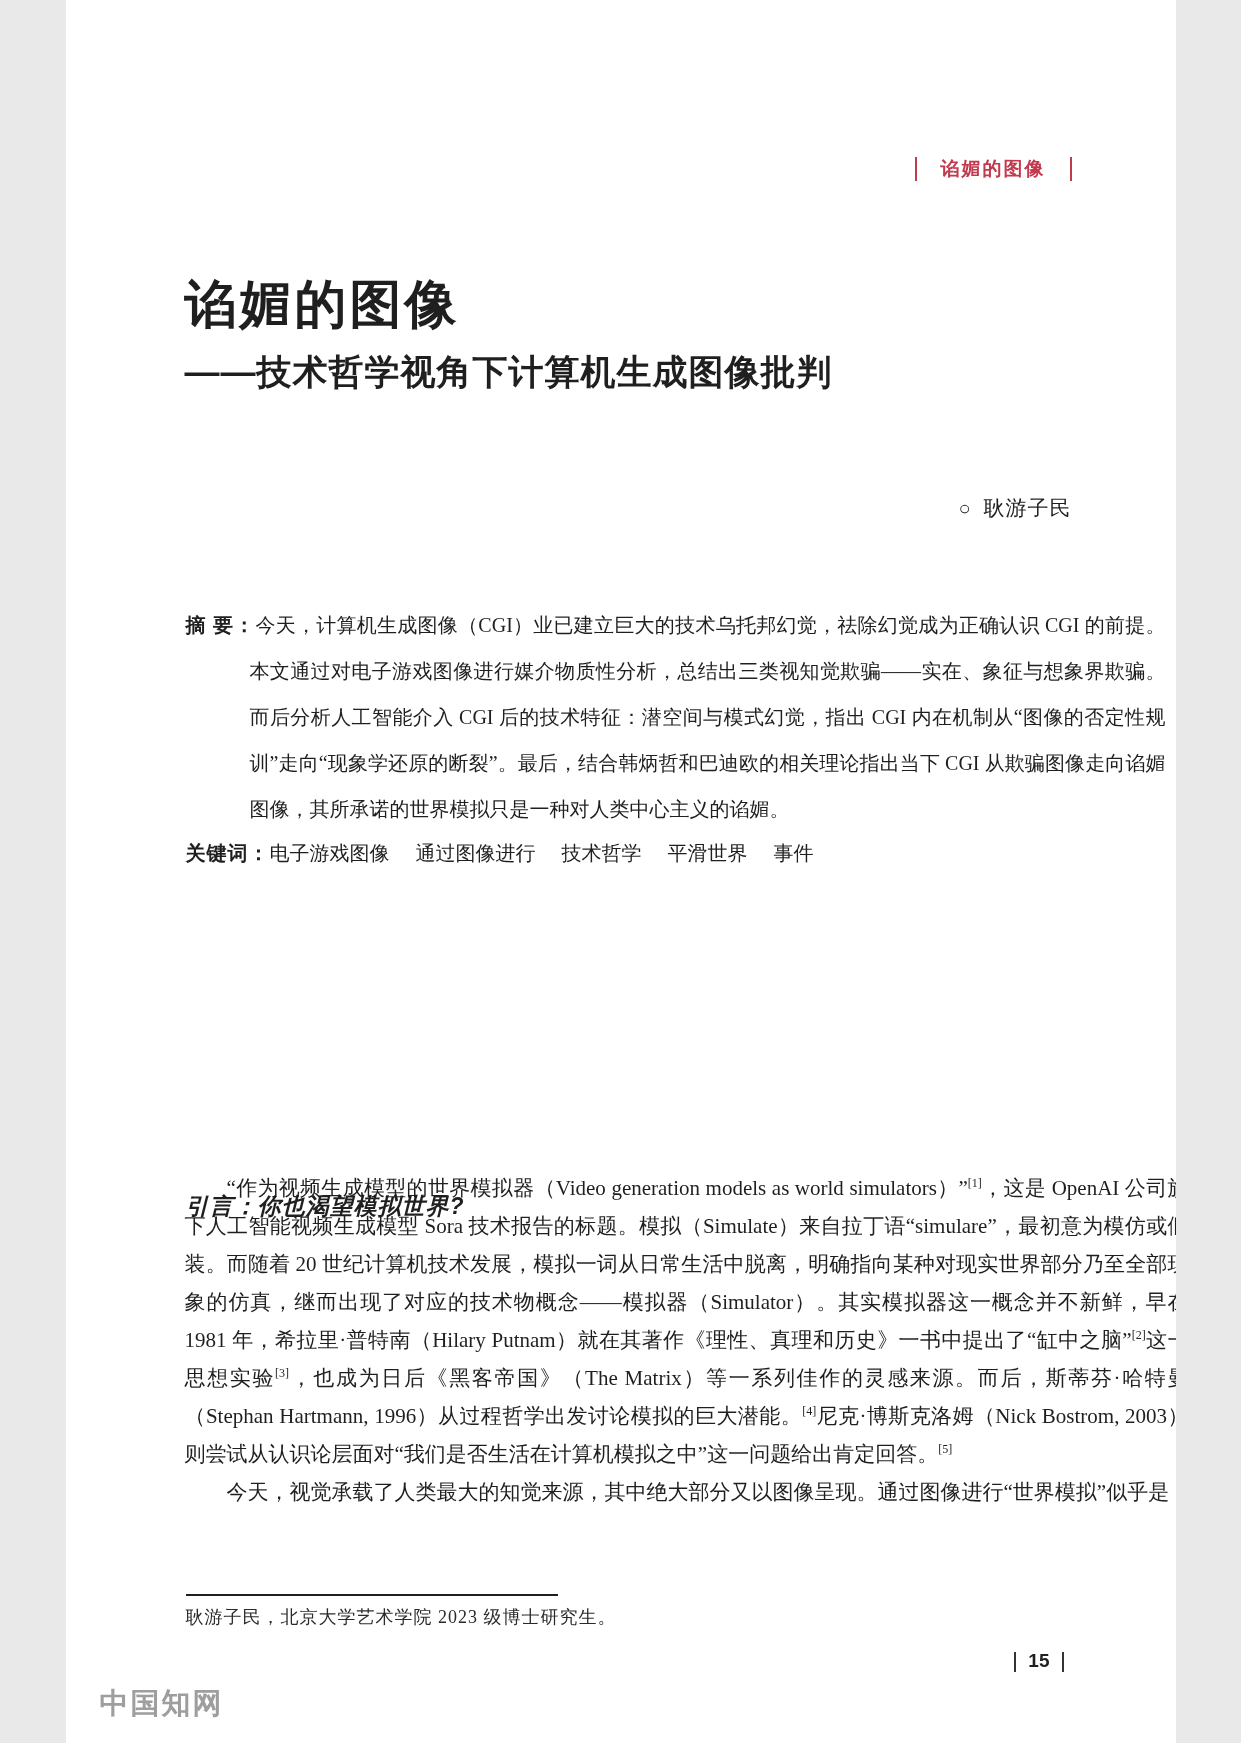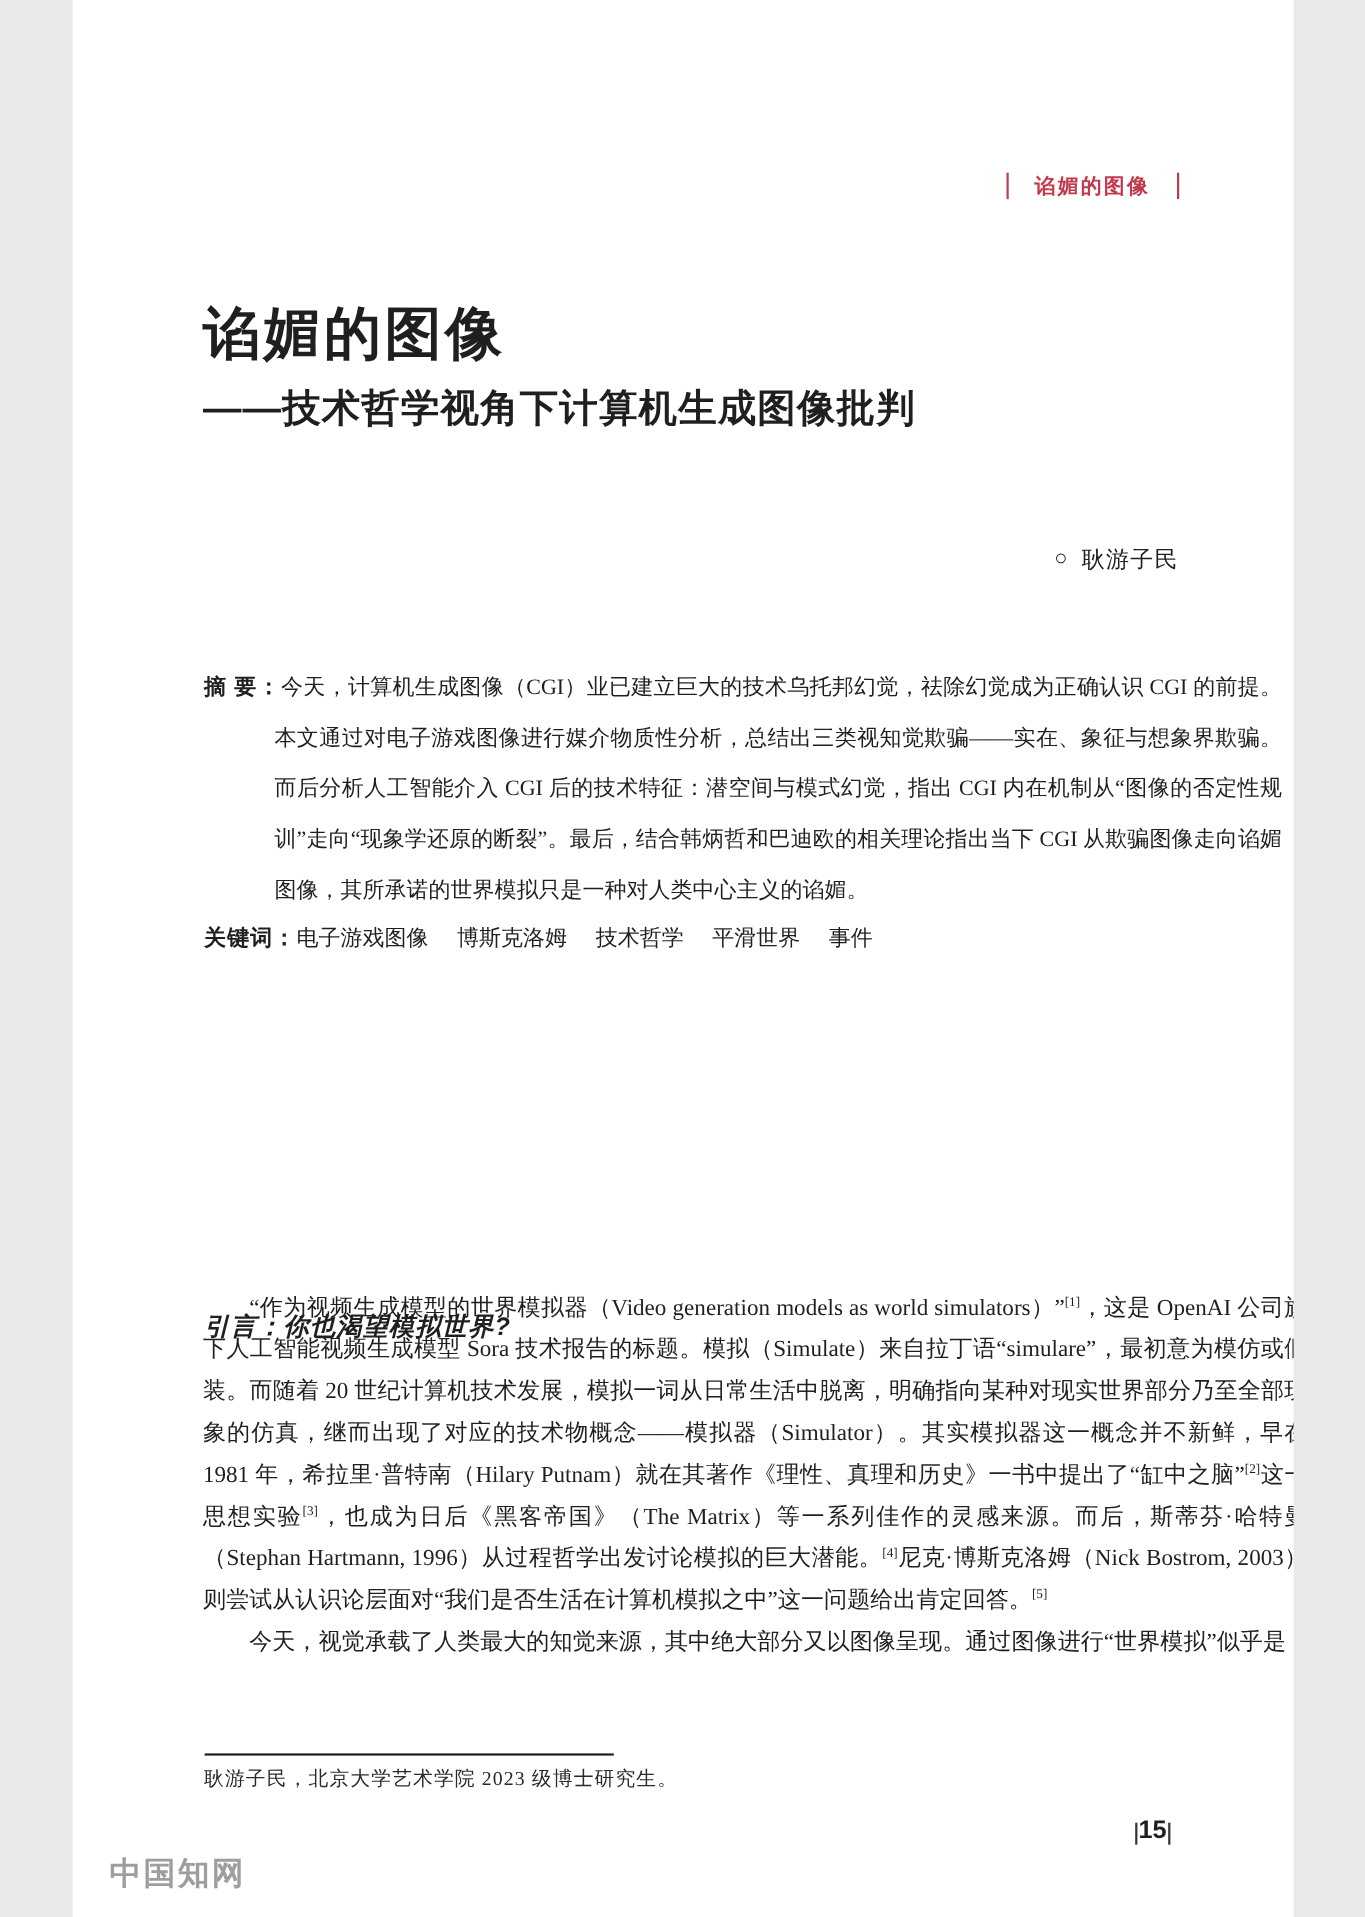--- a/index.html
+++ b/index.html
@@ -76,22 +76,22 @@
     position:absolute;left:120px;top:1594px;width:372px;height:2px;
     background:var(--text);
   }
   .footnote{
     position:absolute;left:120px;top:1604px;width:600px;
     font-size:18px;line-height:26px;color:#2a2a2a;letter-spacing:1px;
   }
   
   .page-number{
     position:absolute;top:1650px;right:112px;
-    display:flex;align-items:flex-end;gap:1px;
-    font-size:23px;font-weight:bold;
+    display:flex;align-items:flex-end;gap:12px;
+    font-size:19px;font-weight:bold;
     font-family:"Liberation Sans","DejaVu Sans",sans-serif;
   }
   .page-number .pbar{width:2px;height:20px;background:#333;}
   
   .watermark{
     position:absolute;left:34px;top:1684px;
     display:flex;align-items:baseline;gap:30px;flex-direction:column;
   }
   .watermark .brand{
     color:var(--watermark-brand);
@@ -118,21 +118,21 @@
   <h1 class="title">谄媚的图像</h1>
   <h2 class="subtitle">——技术哲学视角下计算机生成图像批判</h2>
 
   <div class="author-line">
     <span class="circle">○</span>
     <span>耿游子民</span>
   </div>
 
   <div class="abstract"><span class="label">摘 要：</span><span>今天，计算机生成图像（CGI）业已建立巨大的技术乌托邦幻觉，祛除幻觉成为正确认识 CGI 的前提。本文通过对电子游戏图像进行媒介物质性分析，总结出三类视知觉欺骗——实在、象征与想象界欺骗。而后分析人工智能介入 CGI 后的技术特征：潜空间与模式幻觉，指出 CGI 内在机制从“图像的否定性规训”走向“现象学还原的断裂”。最后，结合韩炳哲和巴迪欧的相关理论指出当下 CGI 从欺骗图像走向谄媚图像，其所承诺的世界模拟只是一种对人类中心主义的谄媚。</span></div>
 
-  <div class="keywords"><span class="label">关键词：</span><span><span class="kw">电子游戏图像</span><span class="kw">博斯克洛姆</span><span class="kw">技术哲学</span><span class="kw">平滑世界</span><span class="kw">事件</span></span></div>
+  <div class="keywords"><span class="label">关键词：</span><span><span class="kw">电子游戏图像</span><span class="kw">通过图像进行</span><span class="kw">技术哲学</span><span class="kw">平滑世界</span><span class="kw">事件</span></span></div>
 
   <h3 class="section-heading">引言：你也渴望模拟世界?</h3>
 
   <div class="body-text">
       <p>“作为视频生成模型的世界模拟器（Video generation models as world simulators）”<sup>[1]</sup>，这是 OpenAI 公司旗下人工智能视频生成模型 Sora 技术报告的标题。模拟（Simulate）来自拉丁语“simulare”，最初意为模仿或假装。而随着 20 世纪计算机技术发展，模拟一词从日常生活中脱离，明确指向某种对现实世界部分乃至全部现象的仿真，继而出现了对应的技术物概念——模拟器（Simulator）。其实模拟器这一概念并不新鲜，早在 1981 年，希拉里·普特南（Hilary Putnam）就在其著作《理性、真理和历史》一书中提出了“缸中之脑”<sup>[2]</sup>这一思想实验<sup>[3]</sup>，也成为日后《黑客帝国》（The Matrix）等一系列佳作的灵感来源。而后，斯蒂芬·哈特曼（Stephan Hartmann, 1996）从过程哲学出发讨论模拟的巨大潜能。<sup>[4]</sup>尼克·博斯克洛姆（Nick Bostrom, 2003）则尝试从认识论层面对“我们是否生活在计算机模拟之中”这一问题给出肯定回答。<sup>[5]</sup></p>
       <p>今天，视觉承载了人类最大的知觉来源，其中绝大部分又以图像呈现。通过图像进行“世界模拟”似乎是</p>
     </div>
 
   <div class="footnote-rule"></div>
   <div class="footnote">耿游子民，北京大学艺术学院 2023 级博士研究生。</div>

